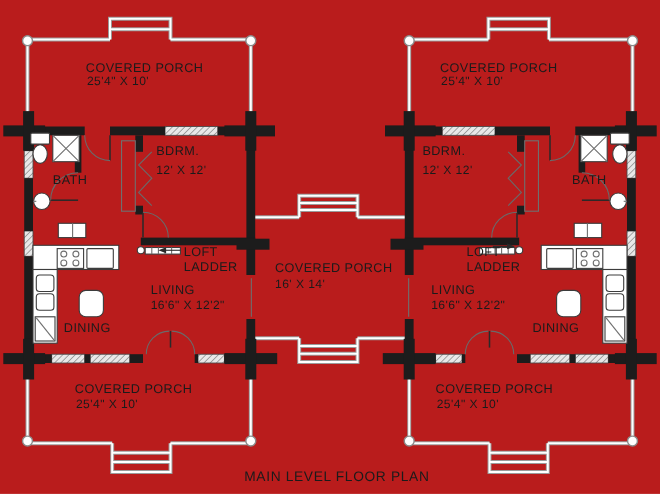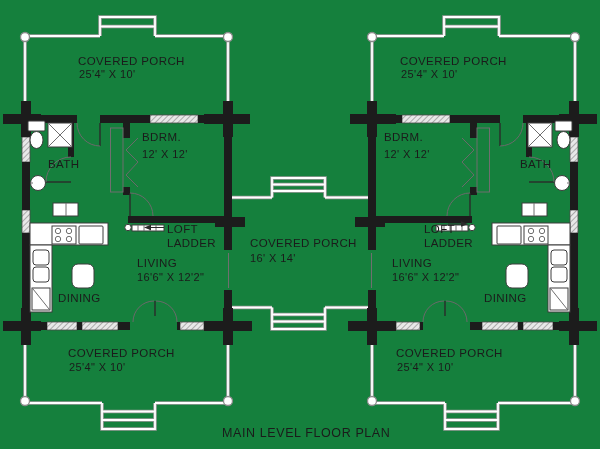--- a/index.html
+++ b/index.html
@@ -1,16 +1,16 @@
 <!DOCTYPE html>
 <html><head>
 <meta charset="utf-8">
 <style>
   html,body{margin:0;padding:0;background:#ffffff;}
-  .stage{width:600px;height:449px;position:relative;background:#15803d;overflow:hidden;}
+  .stage{width:600px;height:449px;position:relative;background:#b91c1c;overflow:hidden;}
   svg{display:block;}
   svg text{font-family:"Liberation Sans","DejaVu Sans",sans-serif;fill:#1b1b1b;letter-spacing:.4px;}
   .lbl{font-size:11.5px;}
   .dim{font-size:11px;}
   .cap{font-size:12.5px;letter-spacing:.6px;}
   .wall{fill:#1c1c1c;}
   .deck-o{stroke:#9b9b9b;stroke-width:3.6;fill:none;}
   .deck-i{stroke:#ffffff;stroke-width:1.8;fill:none;}
   .post{fill:#ffffff;stroke:#8a8a8a;stroke-width:1.3;}
   .win{fill:url(#hatch);stroke:#4a4a4a;stroke-width:.8;}

